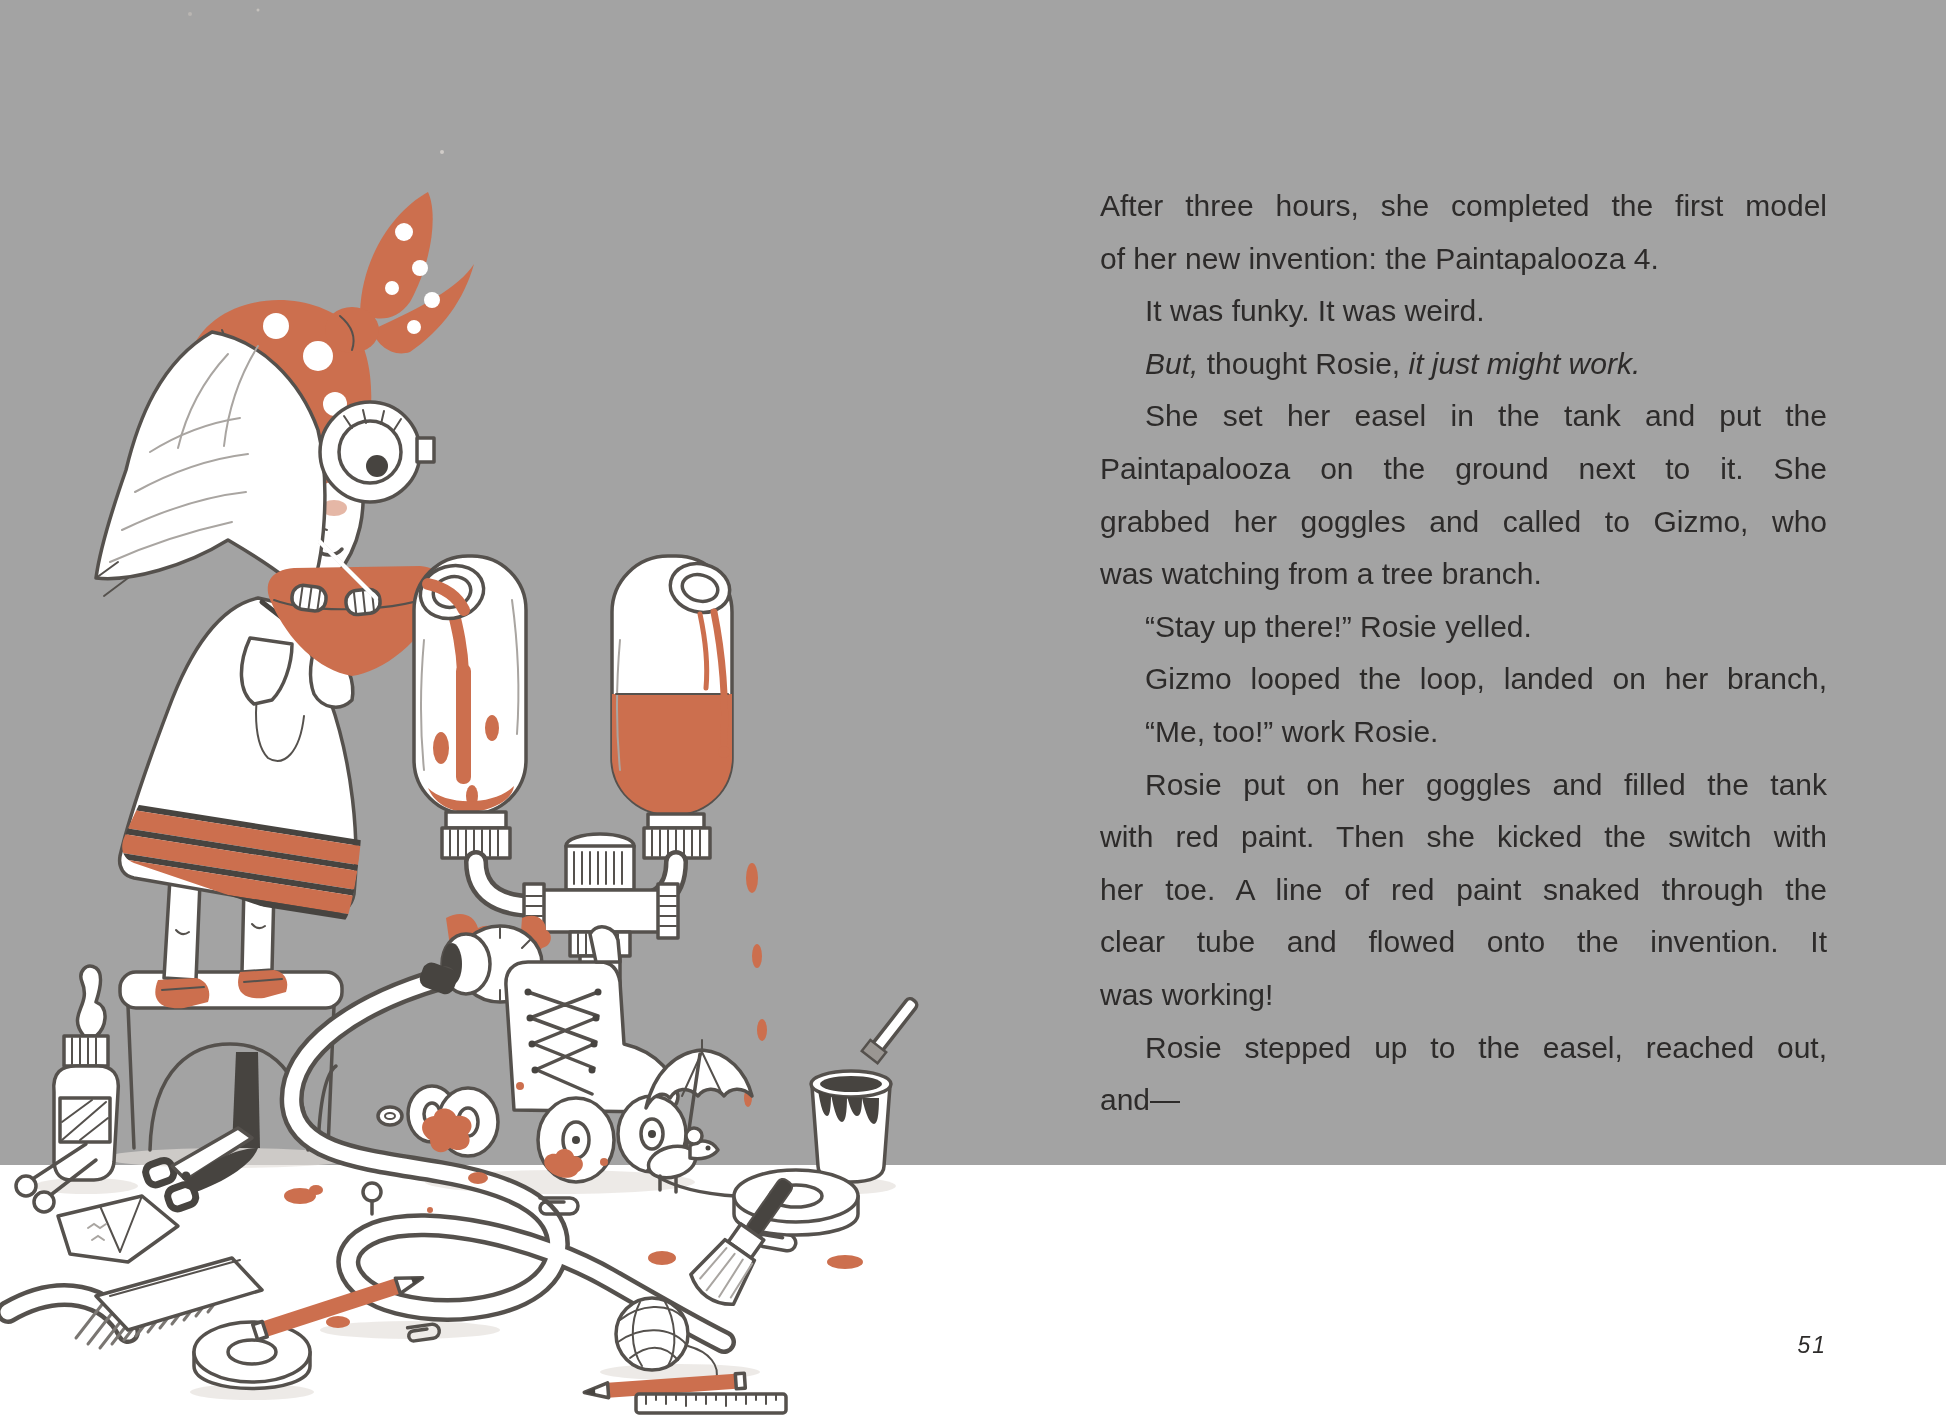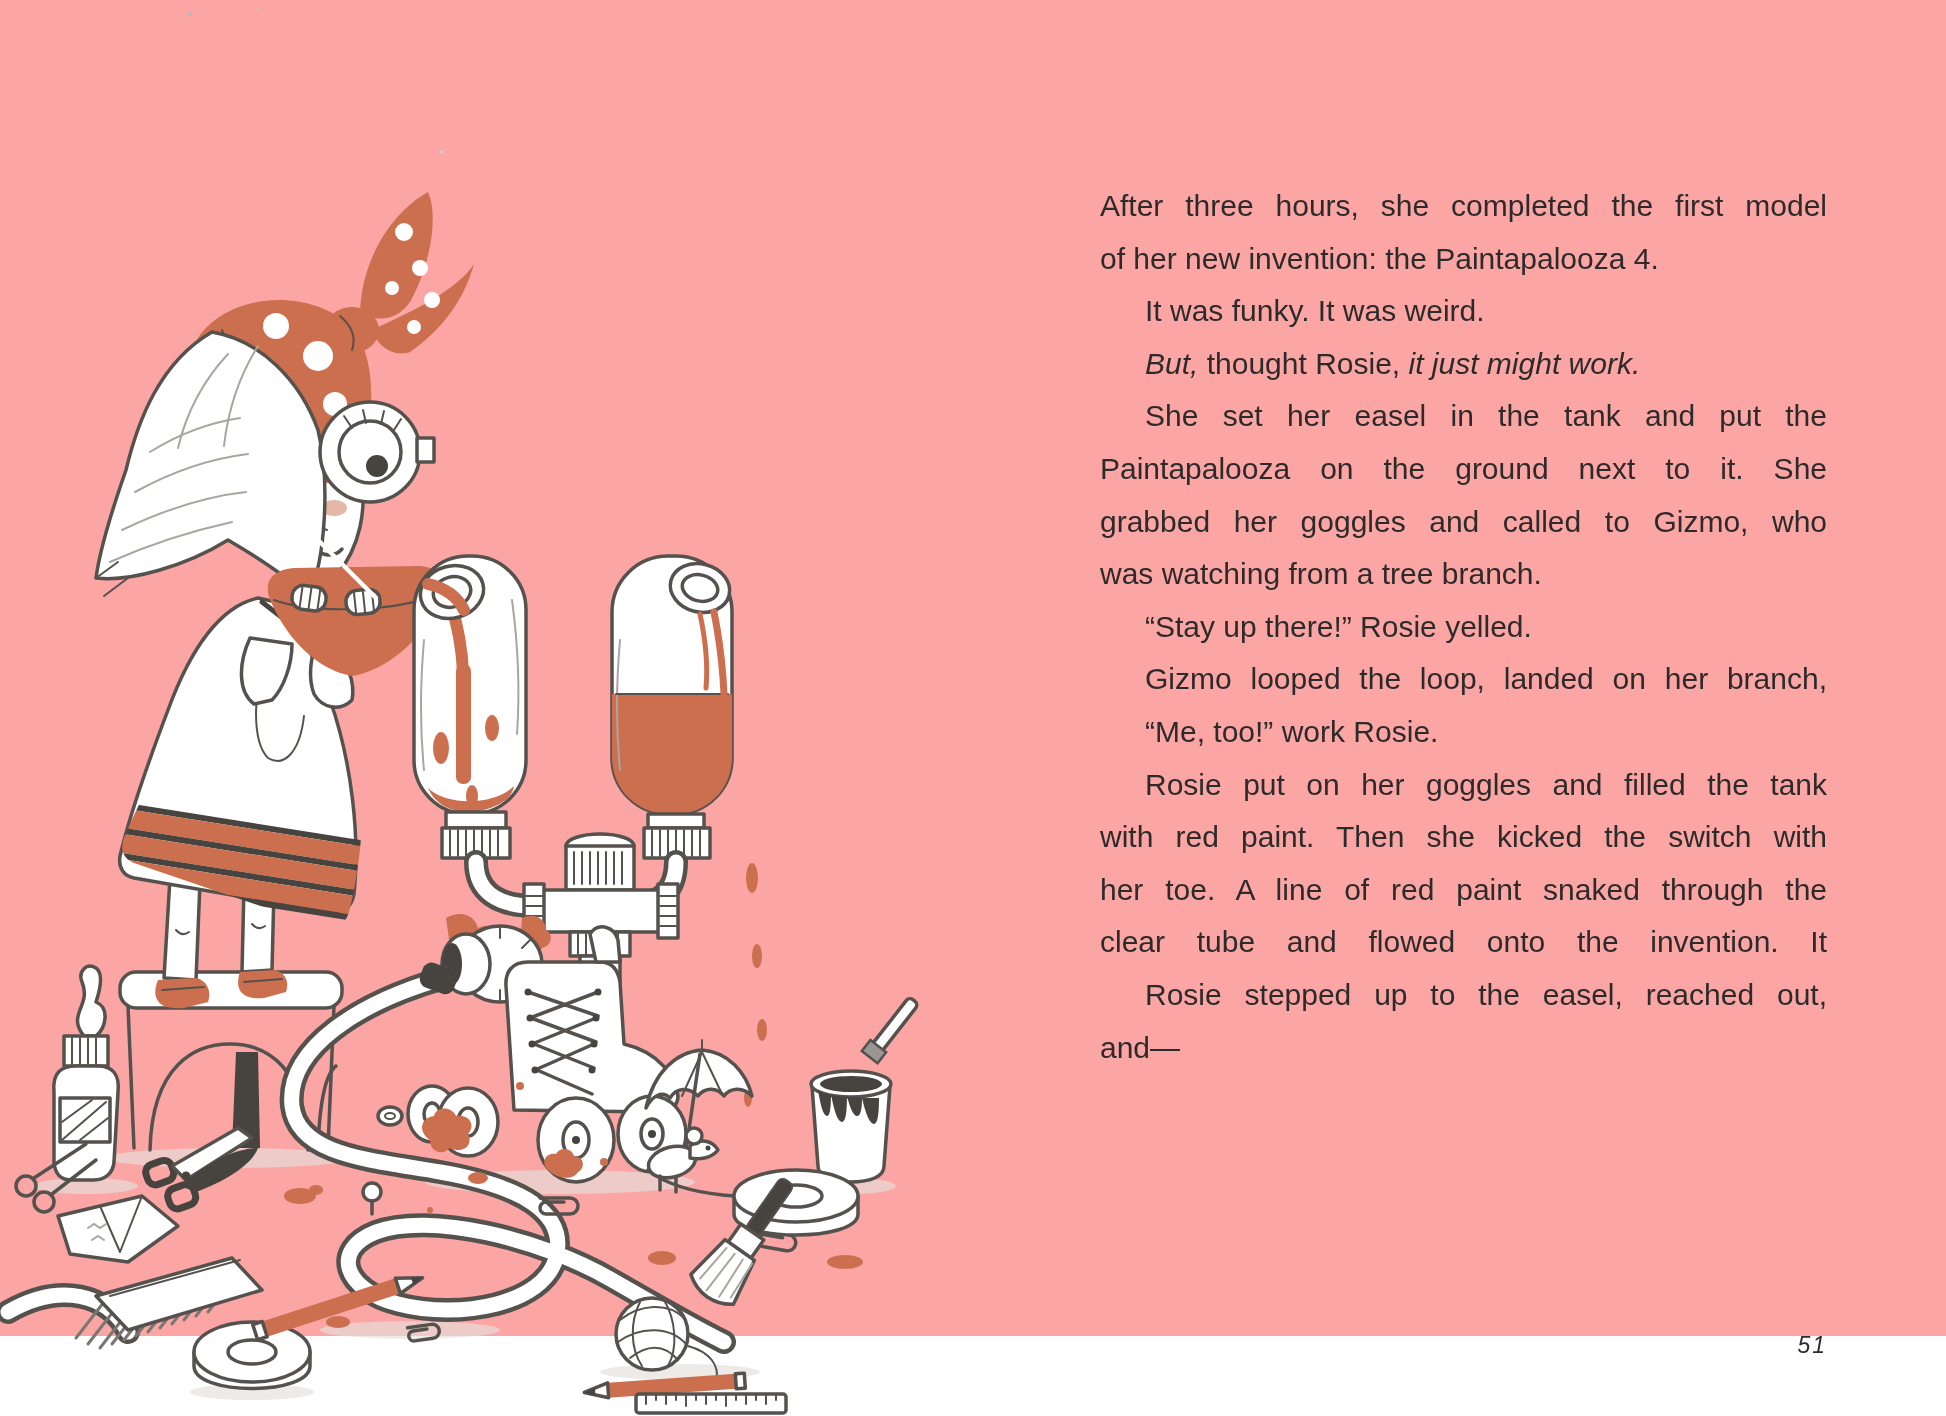--- a/index.html
+++ b/index.html
@@ -1,18 +1,18 @@
 <!DOCTYPE html>
 <html><head>
 <meta charset="utf-8">
 <style>
   html,body{margin:0;padding:0;}
   body{width:1946px;height:1416px;background:#ffffff;overflow:hidden;
        font-family:"Liberation Sans", sans-serif;}
-  .page{position:relative;width:1946px;height:1336px;background:#fca5a5;}
+  .page{position:relative;width:1946px;height:1165px;background:#a3a3a3;}
 
   
   .text-col{position:absolute;left:1100px;top:180px;width:727px;color:#2d2b2a;
             font-size:30px;}
   .line{height:52.6px;line-height:52.6px;text-align:justify;text-align-last:justify;
         white-space:normal;overflow:visible;}
   .line.last{text-align-last:left;}
   .line.indent{padding-left:45px;}
   .it{font-style:italic;}
 
@@ -421,18 +421,19 @@
       <div class="line"><span>Paintapalooza on the ground next to it. She</span></div>
       <div class="line"><span>grabbed her goggles and called to Gizmo, who</span></div>
       <div class="line last"><span>was watching from a tree branch.</span></div>
       <div class="line indent last"><span>“Stay up there!” Rosie yelled.</span></div>
       <div class="line indent"><span>Gizmo looped the loop, landed on her branch,</span></div>
       <div class="line indent last"><span>“Me, too!” work Rosie.</span></div>
       <div class="line indent"><span>Rosie put on her goggles and filled the tank</span></div>
       <div class="line"><span>with red paint. Then she kicked the switch with</span></div>
       <div class="line"><span>her toe. A line of red paint snaked through the</span></div>
       <div class="line"><span>clear tube and flowed onto the invention. It</span></div>
+      <div class="line last"><span>was working!</span></div>
       <div class="line indent"><span>Rosie stepped up to the easel, reached out,</span></div>
       <div class="line last"><span>and—</span></div>
     </div>
 
   <div class="page-num">51</div>
 </div>
 
 </body></html>

